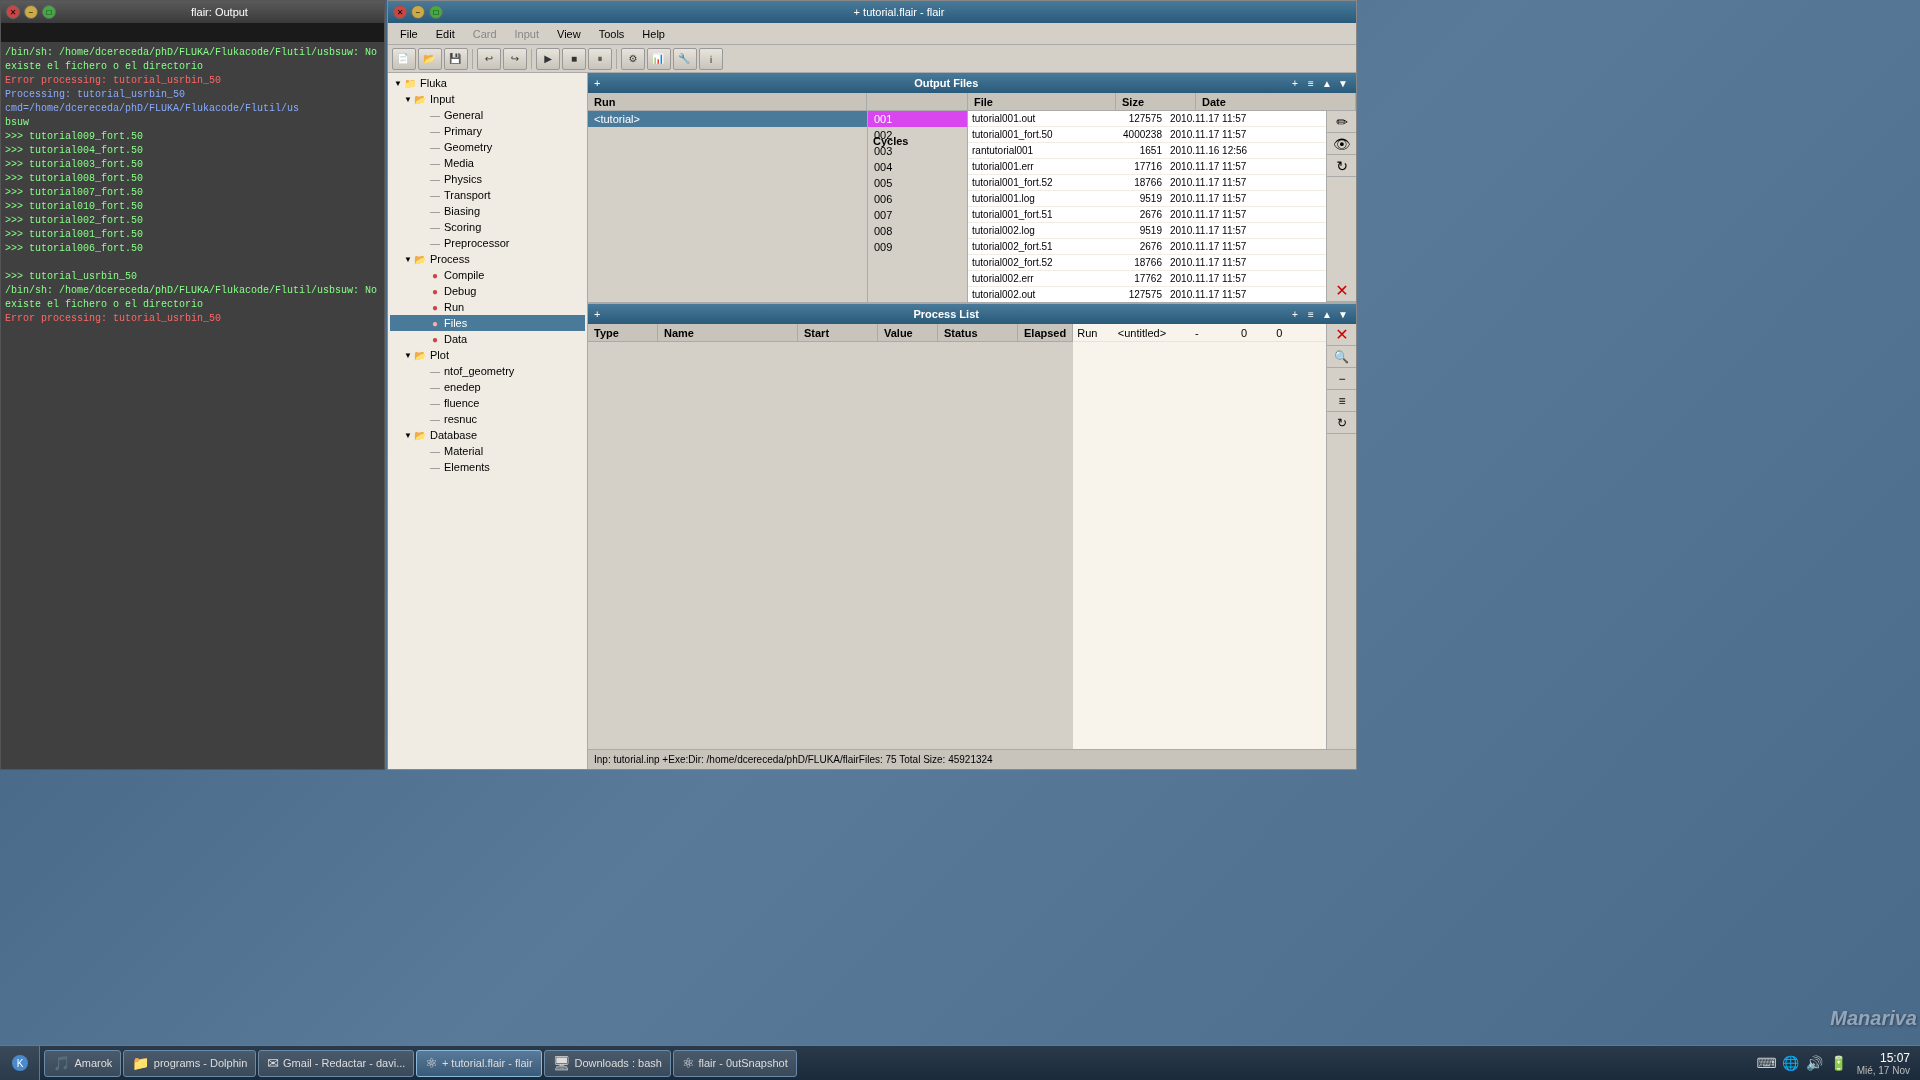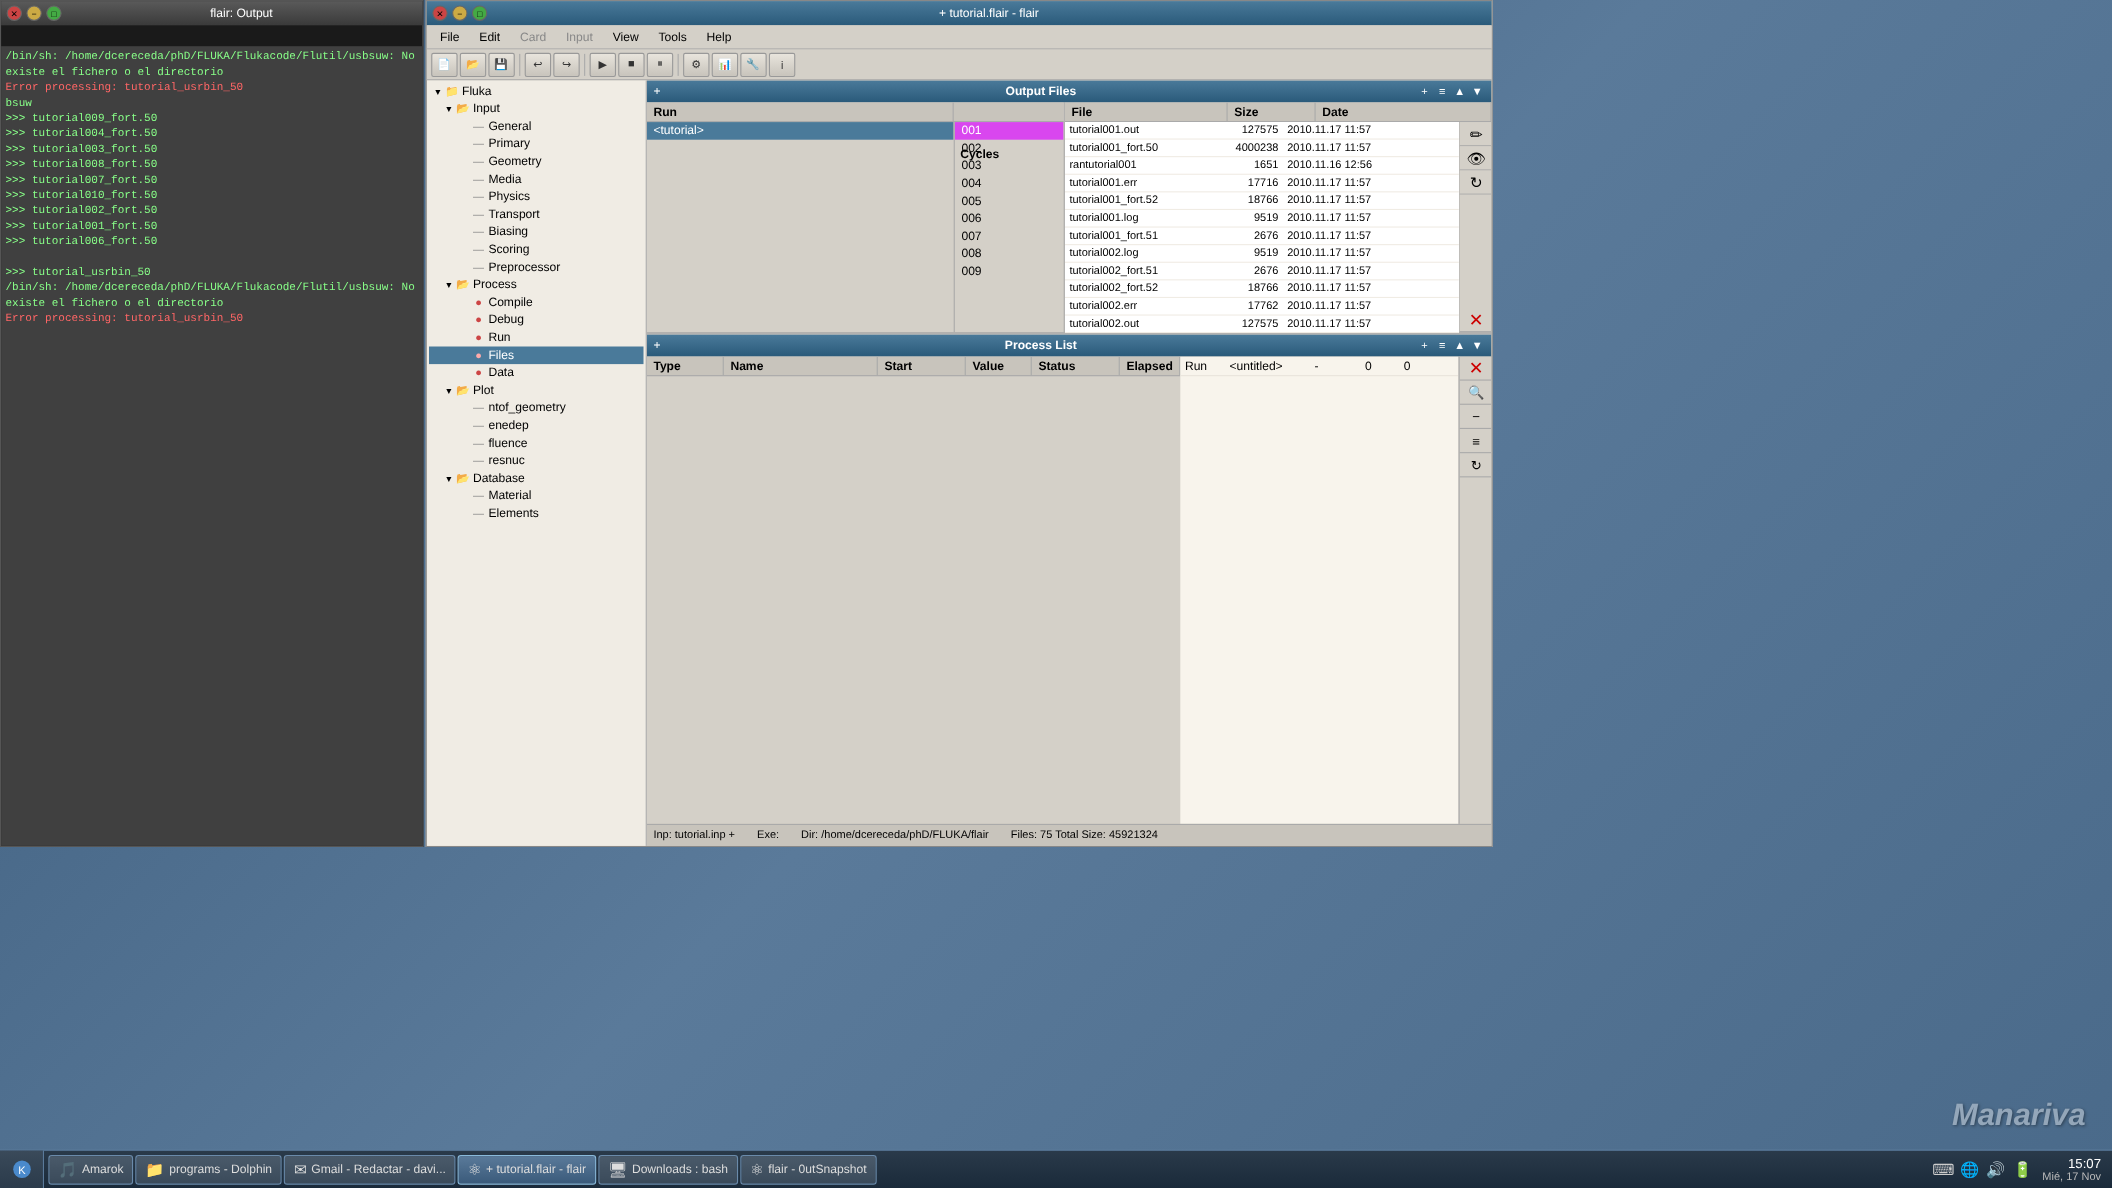--- a/index.html
+++ b/index.html
@@ -104,25 +104,25 @@
     .process-panel { flex: 1; display: flex; flex-direction: column; overflow: hidden; border-top: 1px solid #aaa; }
     .process-table-header { height: 18px; background: #c8c4bc; display: flex; border-bottom: 1px solid #aaa; }
     .ph-col { display: flex; align-items: center; padding: 0 6px; font-size: 11px; font-weight: bold; border-right: 1px solid #aaa; overflow: hidden; }
     .process-body { flex: 1; overflow-y: auto; background: #f8f4ec; }
     .process-row { height: 18px; display: flex; align-items: center; border-bottom: 1px solid #e8e4dc; cursor: pointer; }
     .pc { padding: 0 4px; font-size: 11px; overflow: hidden; white-space: nowrap; }
     .process-side-btns { width: 30px; display: flex; flex-direction: column; border-left: 1px solid #aaa; background: #d4d0c8; }
     .ps-btn { width: 30px; height: 22px; display: flex; align-items: center; justify-content: center; cursor: pointer; border-bottom: 1px solid #aaa; font-size: 12px; }
 
     
-    .status-bar { height: 20px; background: #c8c4bc; display: flex; align-items: center; padding: 0 6px; border-top: 1px solid #aaa; font-size: 10px; gap: 20px; }
+    .status-bar { height: 20px; background: #c8c4bc; display: flex; align-items: center; padding: 0 6px; border-top: 1px solid #aaa; font-size: 10px; }
     .status-item { color: #000; }
 
     
-    .watermark { position: absolute; bottom: 50px; right: 24px; opacity: 0.4; color: white; font-size: 28px; font-weight: bold; font-style: italic; text-shadow: 1px 1px 3px black; }
+    .watermark { position: absolute; bottom: 50px; right: 3px; opacity: 0.4; color: white; font-size: 20px; font-weight: bold; font-style: italic; text-shadow: 1px 1px 3px black; }
 
     
     ::-webkit-scrollbar { width: 8px; height: 8px; }
     ::-webkit-scrollbar-track { background: #d4d0c8; }
     ::-webkit-scrollbar-thumb { background: #9a9690; border-radius: 2px; }
   </style>
 </head>
 <body>
 
 <div class="desktop">
@@ -141,20 +141,21 @@
   <div class="terminal-window">
     <div class="window-titlebar">
       <div class="win-btn close">✕</div>
       <div class="win-btn min">−</div>
       <div class="win-btn max">□</div>
       <div class="title">flair: Output</div>
     </div>
     <div class="terminal-body">
       <div class="terminal-line cmd">/bin/sh: /home/dcereceda/phD/FLUKA/Flukacode/Flutil/usbsuw: No existe el fichero o el directorio</div>
       <div class="terminal-line error">Error processing: tutorial_usrbin_50</div>
+      <div class="terminal-line processing">Processing: tutorial_usrbin_50 cmd=/home/dcereceda/phD/FLUKA/Flukacode/Flutil/us</div>
       <div class="terminal-line cmd">bsuw</div>
       <div class="terminal-line cmd">&gt;&gt;&gt; tutorial009_fort.50</div>
       <div class="terminal-line cmd">&gt;&gt;&gt; tutorial004_fort.50</div>
       <div class="terminal-line cmd">&gt;&gt;&gt; tutorial003_fort.50</div>
       <div class="terminal-line cmd">&gt;&gt;&gt; tutorial008_fort.50</div>
       <div class="terminal-line cmd">&gt;&gt;&gt; tutorial007_fort.50</div>
       <div class="terminal-line cmd">&gt;&gt;&gt; tutorial010_fort.50</div>
       <div class="terminal-line cmd">&gt;&gt;&gt; tutorial002_fort.50</div>
       <div class="terminal-line cmd">&gt;&gt;&gt; tutorial001_fort.50</div>
       <div class="terminal-line cmd">&gt;&gt;&gt; tutorial006_fort.50</div>

